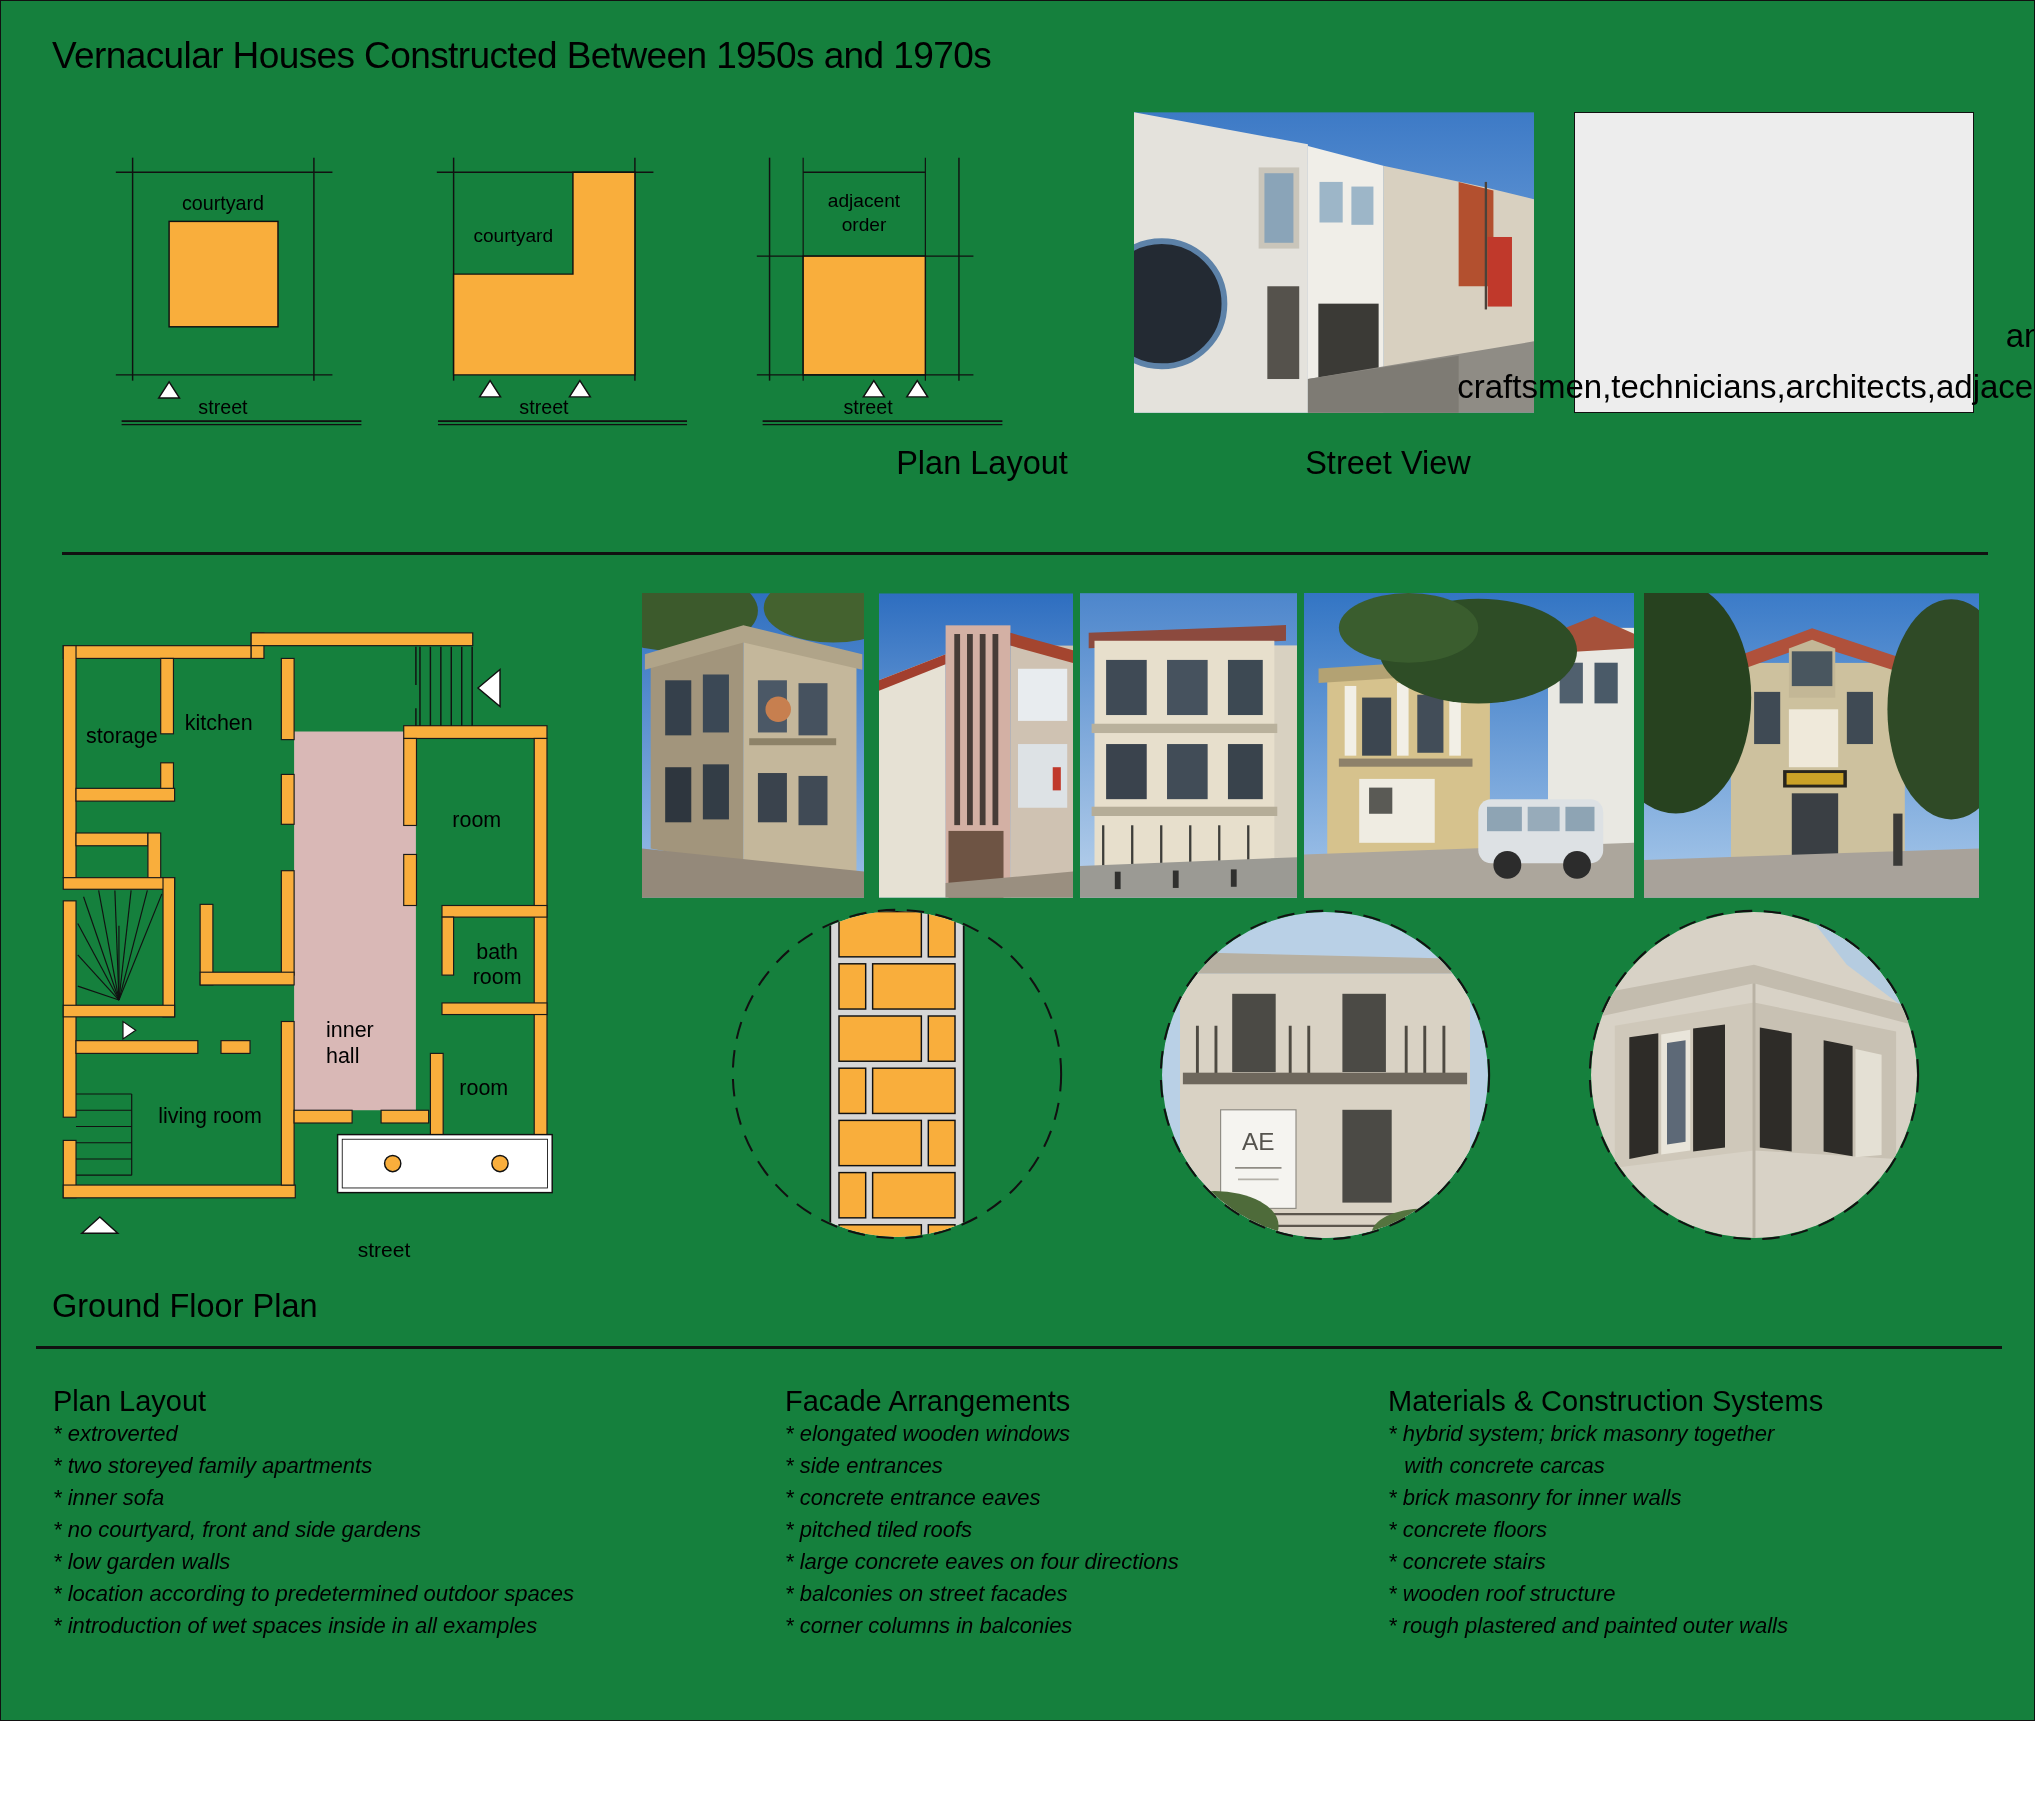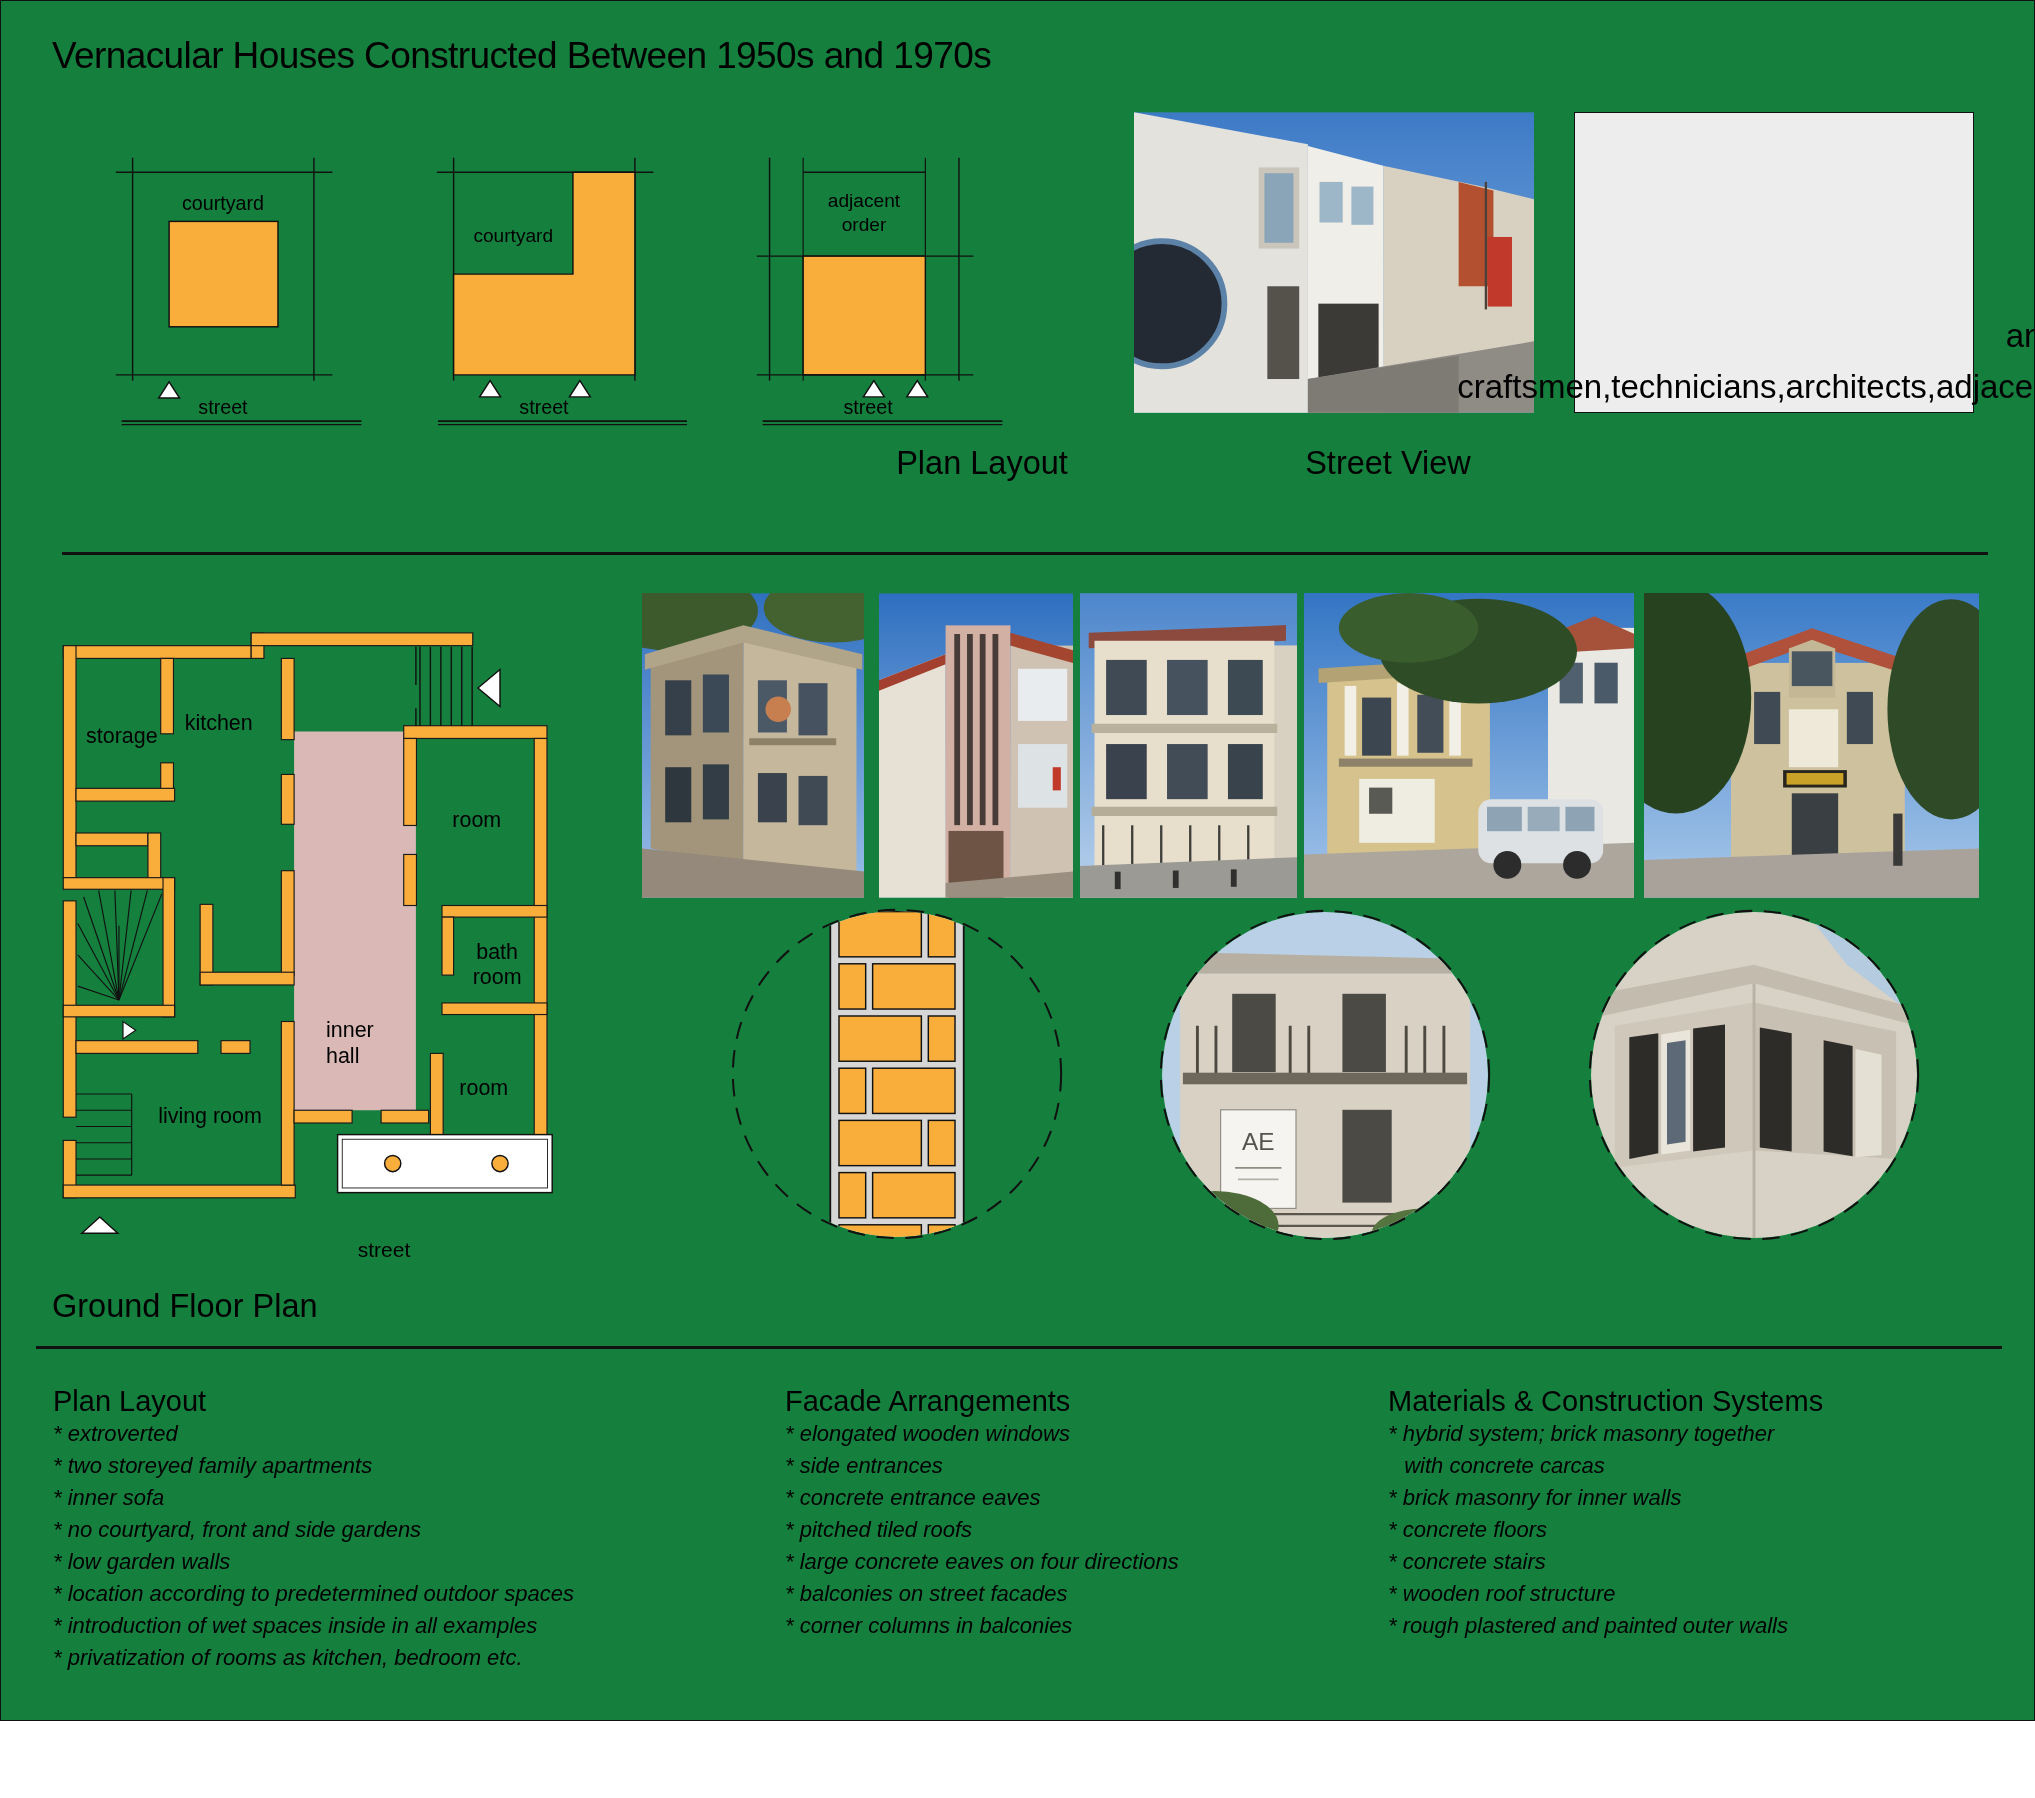--- a/index.html
+++ b/index.html
@@ -467,21 +467,20 @@
   <div class="col" style="left:52px;top:1384px;">
     <h2>Plan Layout</h2>
     <div class="items">
       <div>* extroverted</div>
       <div>* two storeyed family apartments</div>
       <div>* inner sofa</div>
       <div>* no courtyard, front and side gardens</div>
       <div>* low garden walls</div>
       <div>* location according to predetermined outdoor spaces</div>
       <div>* introduction of wet spaces inside in all examples</div>
-      <div>* privatization of rooms as kitchen, bedroom etc.</div>
     </div>
   </div>
 
   <div class="col" style="left:784px;top:1384px;">
     <h2>Facade Arrangements</h2>
     <div class="items">
       <div>* elongated wooden windows</div>
       <div>* side entrances</div>
       <div>* concrete entrance eaves</div>
       <div>* pitched tiled roofs</div>

